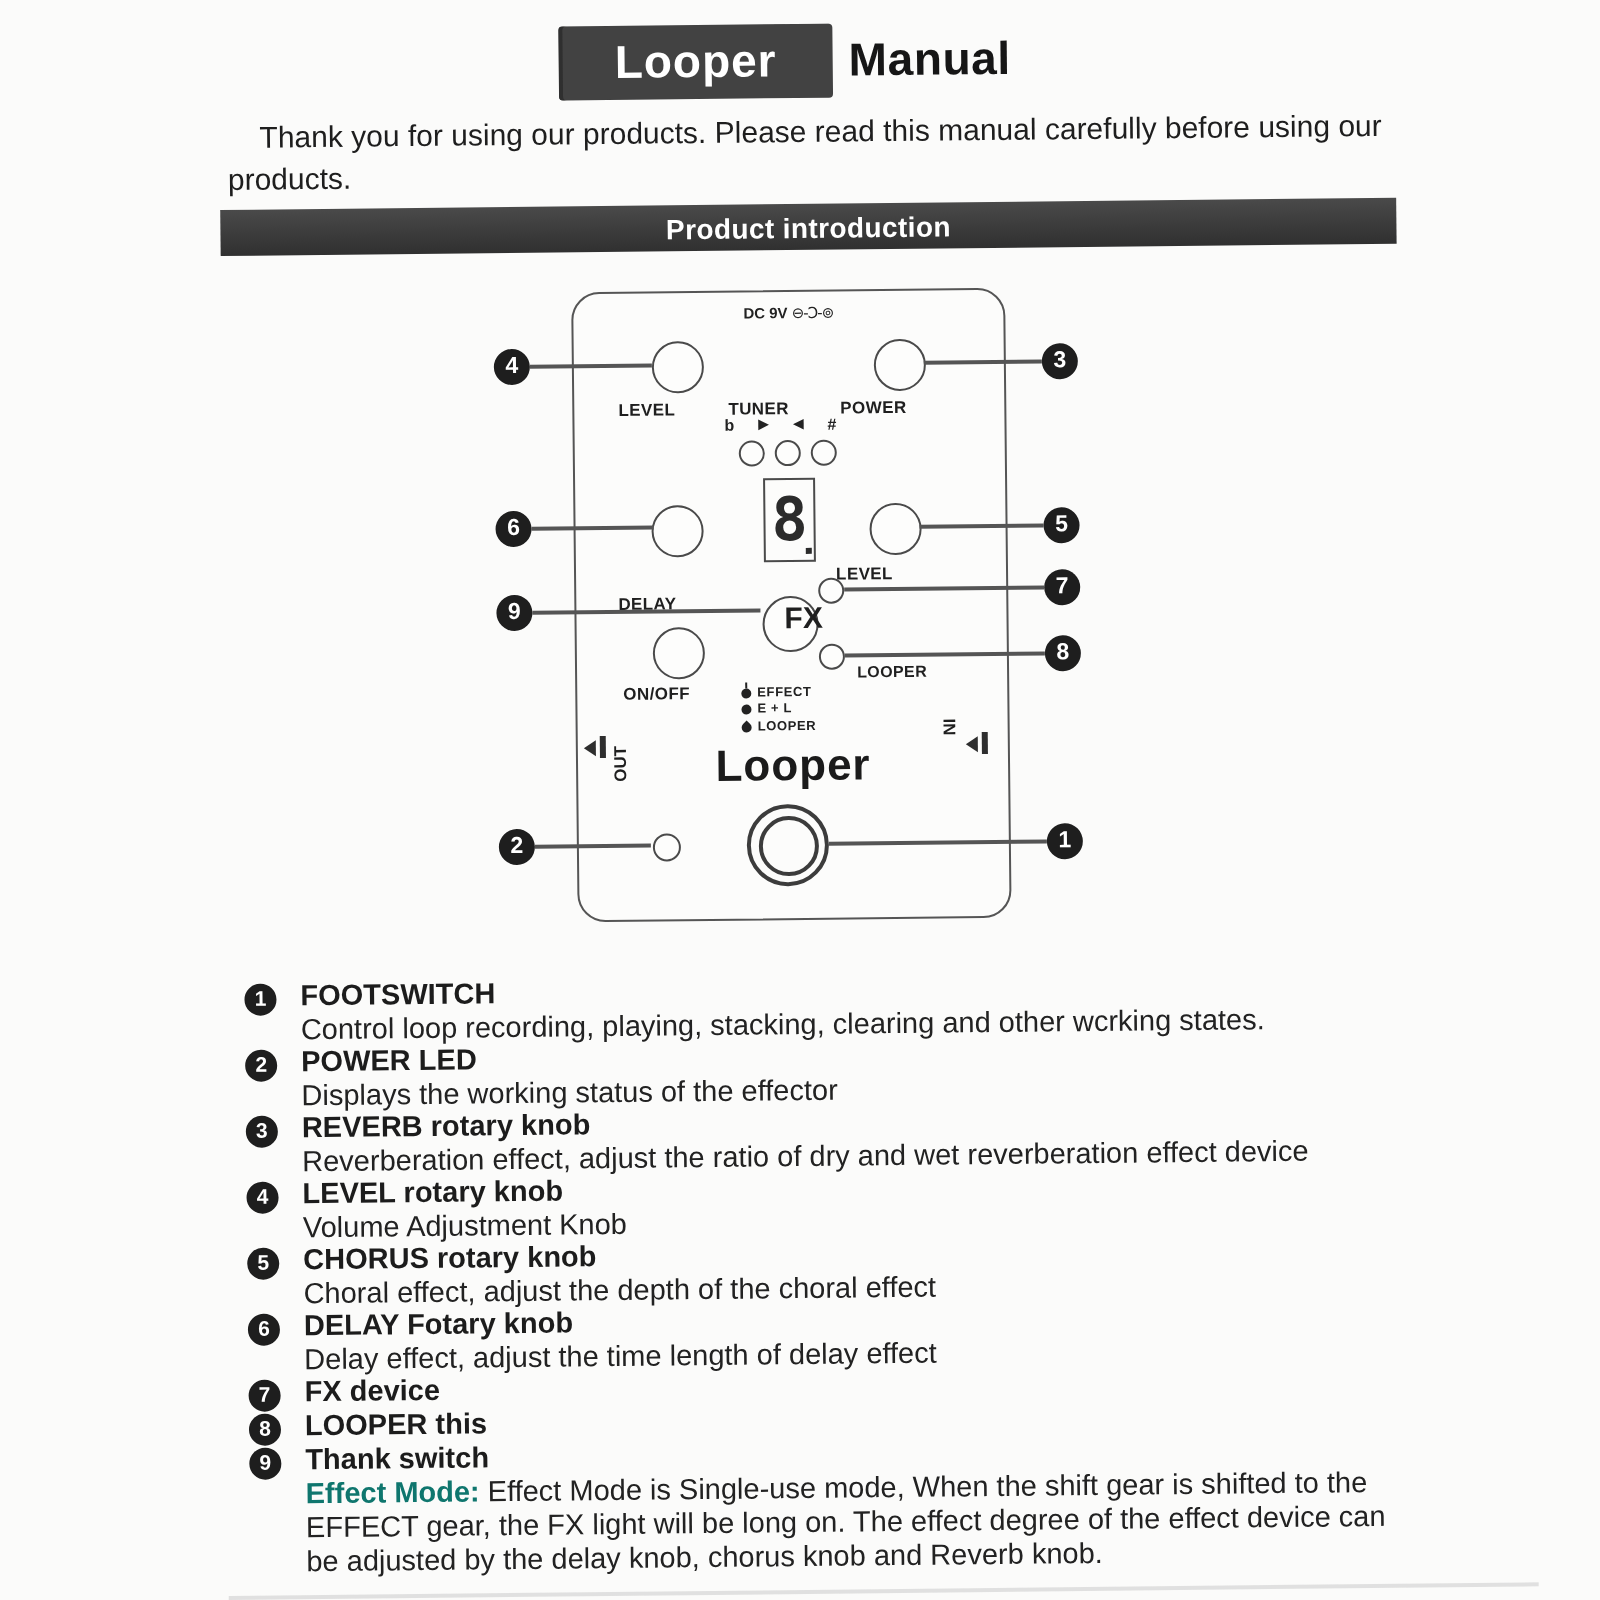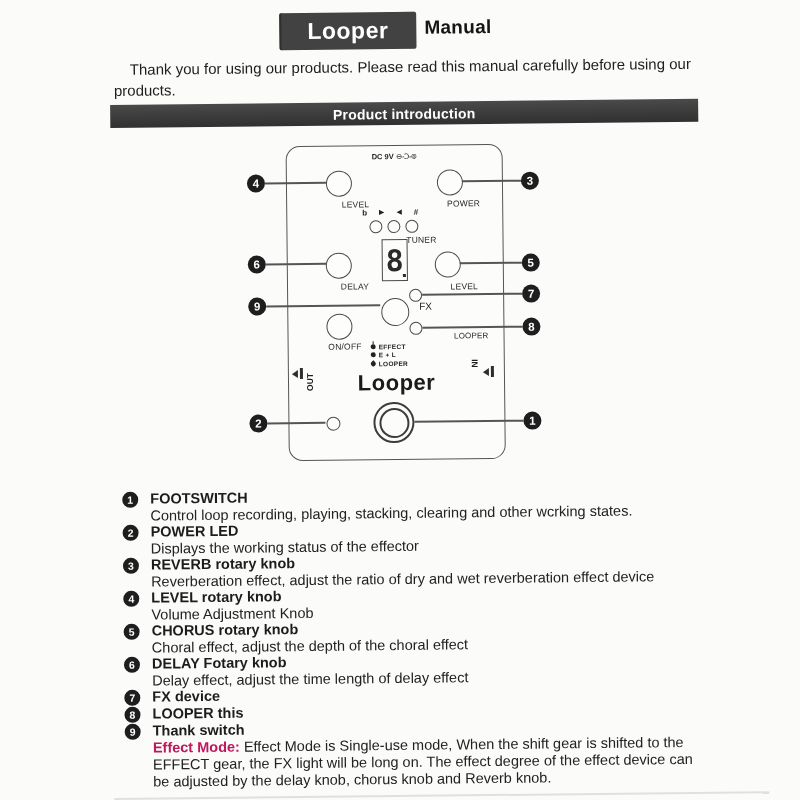--- a/index.html
+++ b/index.html
@@ -5,46 +5,46 @@
   * { margin:0; padding:0; box-sizing:border-box; }
   html,body { width:800px; height:800px; background:#fbfbfa; overflow:hidden;
               font-family:"Liberation Sans", sans-serif; color:#222; }
   .sheet { position:absolute; inset:0; transform:rotate(-0.6deg); transform-origin:400px 380px; }
 
   
   .badge-box { position:absolute; left:283px; top:12px; width:137px; height:37px;
                background:#424242; border-radius:2px; display:flex; align-items:center; justify-content:center;
                box-shadow:2px 0 0 #2f2f2f inset; }
   .badge-box span { color:#fff; font-weight:bold; font-size:23px; letter-spacing:0.5px; }
-  .manual-title { position:absolute; left:428px; top:17px; font-size:19px; font-weight:bold; color:#161616; letter-spacing:0.3px; }
+  .manual-title { position:absolute; left:428px; top:17px; font-size:23px; font-weight:bold; color:#161616; letter-spacing:0.3px; }
 
   .intro { position:absolute; left:117px; top:57px; width:582px; font-size:15px; line-height:20.5px;
            text-indent:16px; color:#1e1e1e; }
 
   .section-bar { position:absolute; left:113px; top:102px; width:588px; height:23px;
                  background:linear-gradient(180deg,#4a4a4a 0%,#3a3a3a 60%,#303030 100%);
                  display:flex; align-items:center; justify-content:center; }
   .section-bar span { color:#fff; font-weight:bold; font-size:14px; letter-spacing:0.2px; }
 
   
   .pedal { position:absolute; left:288px; top:145px; width:217px; height:315px;
            border:1.7px solid #555; border-radius:14px; background:#fcfcfb; }
   .knob { position:absolute; border:1.7px solid #4a4a4a; border-radius:50%; background:#fdfdfc; }
   .led  { position:absolute; border:1.5px solid #4a4a4a; border-radius:50%; background:#fdfdfc; }
-  .dlabel { position:absolute; font-size:8.5px; font-weight:normal; color:#1f1f1f; text-align:right; width:60px; letter-spacing:0.2px; }
+  .dlabel { position:absolute; font-size:8.5px; font-weight:bold; color:#1f1f1f; text-align:left; width:60px; letter-spacing:0.2px; }
   .dc-row { position:absolute; top:6px; left:0; width:100%; text-align:center; font-size:7.5px; font-weight:bold; color:#222; }
   .dc-row .pol { font-family:"DejaVu Sans", sans-serif; font-weight:normal; font-size:7.5px; letter-spacing:-0.5px; }
   .tuner-glyphs { position:absolute; left:75px; top:62px; width:56px; display:flex; justify-content:space-between;
                   font-size:8px; font-weight:bold; color:#222; }
   .tuner-glyphs .tri { font-family:"DejaVu Sans", sans-serif; font-size:7px; }
   .seg-box { position:absolute; left:94px; top:93px; width:26px; height:42px; border:1.7px solid #4a4a4a;
              display:flex; align-items:center; justify-content:center; }
   .seg-box .digit { font-family:"DejaVu Sans Mono", monospace; font-weight:bold; font-size:30px; color:#2b2b2b; }
   .seg-dot { position:absolute; right:1px; bottom:3px; width:3px; height:3px; background:#2b2b2b; }
-  .fx-label { position:absolute; left:131px; top:155px; font-size:10px; font-weight:normal; color:#1f1f1f; }
+  .fx-label { position:absolute; left:104px; top:155px; font-size:15px; font-weight:bold; color:#1f1f1f; }
   .modes { position:absolute; left:82px; top:196px; }
   .mode-row { display:flex; align-items:center; height:8.6px; }
   .mode-row .mlabel { font-size:6.5px; font-weight:bold; color:#222; margin-left:3px; letter-spacing:0.3px; }
   .mi { width:5px; height:5px; background:#222; border-radius:50%; position:relative; flex:0 0 auto; }
   .mi.bulb::before { content:""; position:absolute; left:1.7px; top:-2.5px; width:1.6px; height:3px; background:#222; }
   .mi.drop { border-radius:0 50% 50% 50%; transform:rotate(45deg); }
   .logo { position:absolute; left:0; top:224px; width:100%; text-align:center; font-size:22px; font-weight:bold;
           color:#1b1b1b; letter-spacing:0.5px; }
   .vtext { position:absolute; font-size:8.5px; font-weight:bold; color:#1f1f1f; writing-mode:vertical-rl; }
   .vtext.flip { transform:rotate(180deg); }
@@ -63,21 +63,21 @@
 
   
   .legend { position:absolute; left:121px; top:488px; width:592px; }
   .l-item { display:flex; align-items:flex-start; }
   .l-badge { flex:0 0 auto; width:16px; height:16px; border-radius:50%; background:#1e1e1e; color:#fff;
              display:flex; align-items:center; justify-content:center; font-size:10.5px; font-weight:bold; margin-top:1px; }
   .l-body { margin-left:12px; }
   .l-title { font-size:14.5px; font-weight:bold; line-height:16.5px; color:#1c1c1c; }
   .l-desc  { font-size:14.5px; line-height:16.5px; color:#222; }
   .l-para  { margin-left:28px; width:556px; font-size:14.5px; line-height:17px; color:#222; }
-  .l-para b { color:#be185d; }
+  .l-para b { color:#0f766e; }
 
   .scan-line { position:absolute; left:110px; top:795px; width:655px; height:2px; background:#cfcfcf; opacity:0.6; }
 </style>
 </head>
 <body>
 
 <div class="sheet">
 
   <div class="badge-box">
     <span>Looper</span>
@@ -92,51 +92,51 @@
 
   <div class="pedal">
     <div class="dc-row">
       <span>DC 9V</span>
       <span class="pol">⊖-Ɔ-⊚</span>
     </div>
 
     <div class="knob" style="left:39px; top:24px; width:26px; height:26px;"></div>
     <div class="knob" style="left:150px; top:24px; width:26px; height:26px;"></div>
     <div class="dlabel" style="left:22px; top:53px;">LEVEL</div>
-    <div class="dlabel" style="left:89px; top:53px;margin-top:36px;">TUNER</div>
+    <div class="dlabel" style="left:77px; top:53px;">TUNER</div>
     <div class="dlabel" style="left:133px; top:53px;">POWER</div>
 
     <div class="tuner-glyphs">
       <span>b</span>
       <span class="tri">▶</span>
       <span class="tri">◀</span>
       <span>#</span>
     </div>
     <div class="led" style="left:82px; top:74px; width:13px; height:13px;"></div>
     <div class="led" style="left:100px; top:74px; width:13px; height:13px;"></div>
     <div class="led" style="left:118px; top:74px; width:13px; height:13px;"></div>
 
     <div class="seg-box">
       <span class="digit">8</span>
       <span class="seg-dot"></span>
     </div>
 
     <div class="knob" style="left:38px; top:106px; width:26px; height:26px;"></div>
     <div class="knob" style="left:147px; top:106px; width:26px; height:26px;"></div>
-    <div class="dlabel" style="left:21px; top:135px;">DELAY</div>
+    <div class="dlabel" style="left:21px; top:150px;">DELAY</div>
     <div class="dlabel" style="left:130px; top:136px;">LEVEL</div>
 
     <div class="led" style="left:121px; top:143px; width:13px; height:13px;"></div>
     <div class="knob" style="left:93px; top:152px; width:28px; height:28px;"></div>
     <div class="fx-label">FX</div>
     <div class="led" style="left:121px; top:176px; width:13px; height:13px;"></div>
     <div class="dlabel" style="left:140px; top:186px; font-size:8px;">LOOPER</div>
 
     <div class="knob" style="left:38px; top:167px; width:26px; height:26px;"></div>
-    <div class="dlabel" style="left:13px; top:195px;">ON/OFF</div>
+    <div class="dlabel" style="left:23px; top:195px;">ON/OFF</div>
 
     <div class="modes">
       <div class="mode-row">
         <span class="mi bulb"></span>
         <span class="mlabel">EFFECT</span>
       </div>
       <div class="mode-row">
         <span class="mi"></span>
         <span class="mlabel">E + L</span>
       </div>

